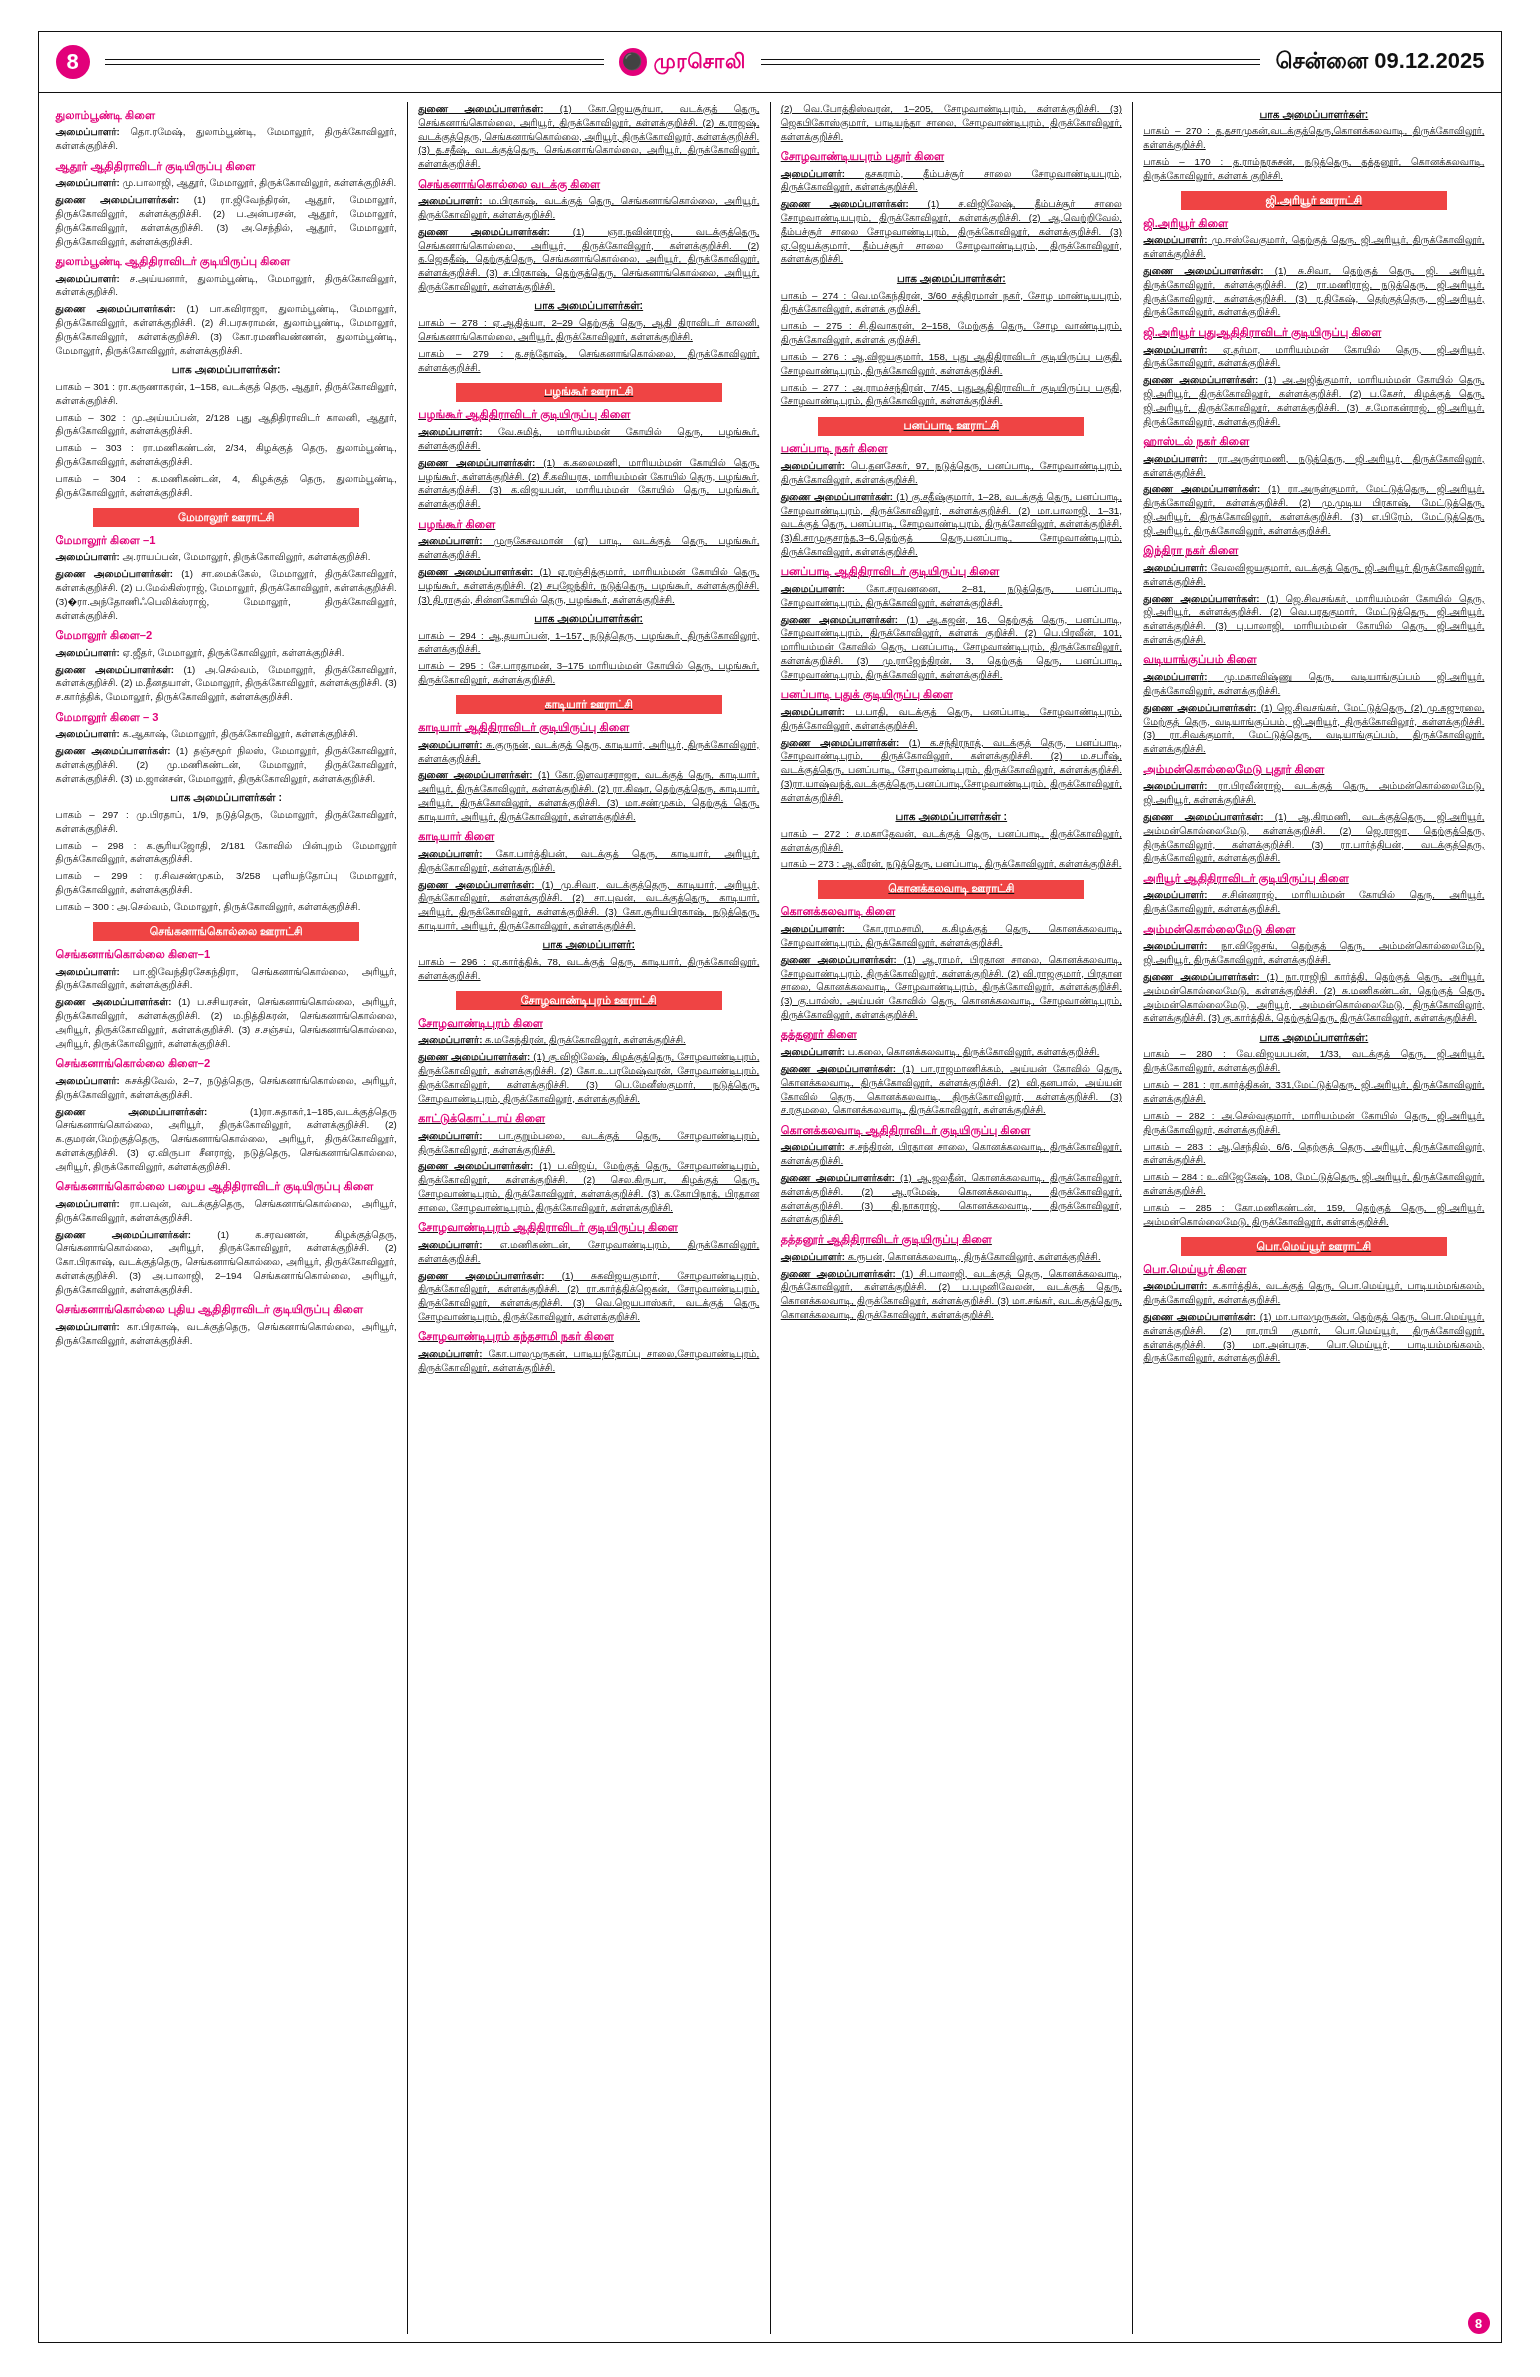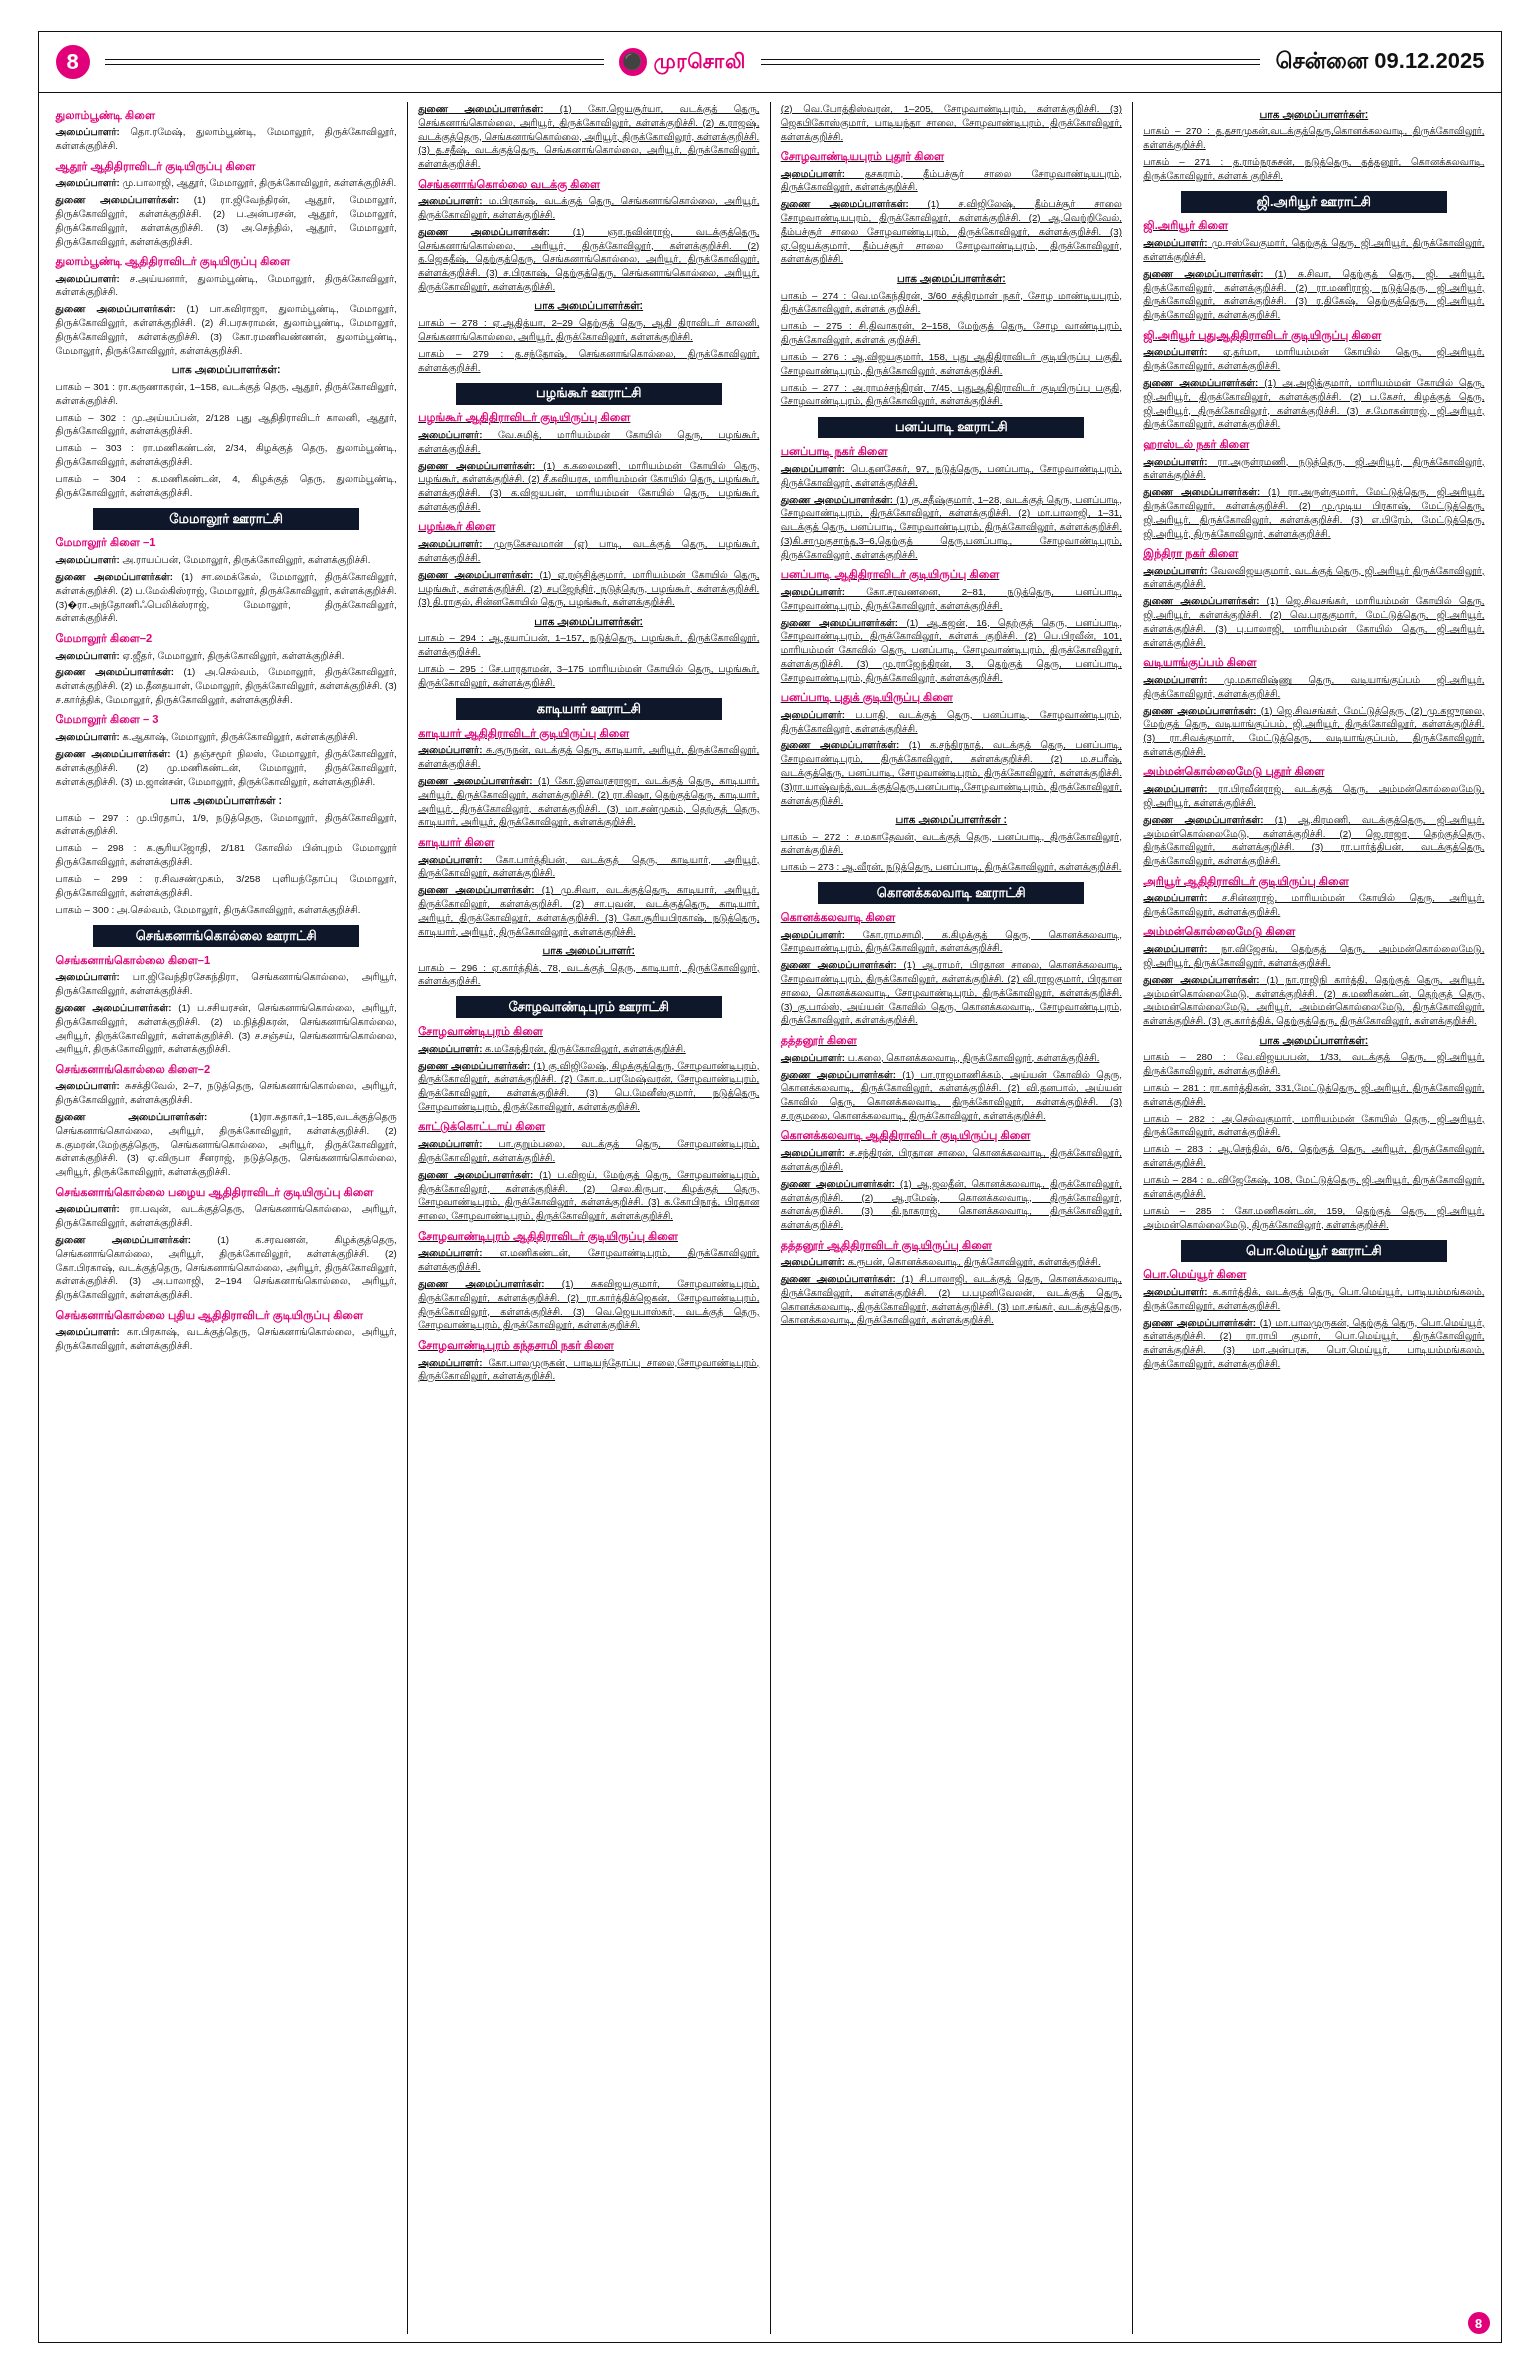--- a/index.html
+++ b/index.html
@@ -92,25 +92,25 @@
   
   .h-pink {
     color: #e2007a;
     font-weight: bold;
     text-align: left;
     font-size: 11.2px;
     line-height: 1.35;
     margin: 5.7px 0 2.6px 0;
   }
   .h-box {
-    background: #0f172a;
+    background: #ef4444;
     color: #fff;
     font-weight: bold;
     text-align: center;
-    font-size: 13px;
+    font-size: 11px;
     line-height: 1.4;
     padding: 1.9px 3.8px;
     margin: 8.3px auto 3.8px auto;
     display: block;
     width: 78%;
   }
   .h-black {
     color: #111;
     font-weight: bold;
     text-align: center;
@@ -269,21 +269,21 @@
         <div class="h-pink">கொனக்கலவாடி ஆதிதிராவிடர் குடியிருப்பு கிளை</div>
         <p class="body"><b>அமைப்பாளர்:</b> ச.சந்திரன், பிரதான சாலை, கொனக்கலவாடி, திருக்கோவிலூர், கள்ளக்குறிச்சி.</p>
         <p class="body"><b>துணை அமைப்பாளர்கள்:</b> (1) ஆ.ஜலதீன், கொனக்கலவாடி, திருக்கோவிலூர், கள்ளக்குறிச்சி. (2) ஆ.ரமேஷ், கொனக்கலவாடி, திருக்கோவிலூர், கள்ளக்குறிச்சி. (3) தி.நாகராஜ், கொனக்கலவாடி, திருக்கோவிலூர், கள்ளக்குறிச்சி.</p>
         <div class="h-pink">தத்தனூர் ஆதிதிராவிடர் குடியிருப்பு கிளை</div>
         <p class="body"><b>அமைப்பாளர்:</b> க.ரூபன், கொனக்கலவாடி, திருக்கோவிலூர், கள்ளக்குறிச்சி.</p>
         <p class="body"><b>துணை அமைப்பாளர்கள்:</b> (1) சி.பாலாஜி, வடக்குத் தெரு, கொனக்கலவாடி, திருக்கோவிலூர், கள்ளக்குறிச்சி. (2) ப.பழனிவேலன், வடக்குத் தெரு, கொனக்கலவாடி, திருக்கோவிலூர், கள்ளக்குறிச்சி. (3) மா.சங்கர், வடக்குத்தெரு, கொனக்கலவாடி, திருக்கோவிலூர், கள்ளக்குறிச்சி.</p>
       </div>
       <div class="col">
         <div class="h-black">பாக அமைப்பாளர்கள்:</div>
         <p class="body">பாகம் – 270 : த.தசாமுகன்,வடக்குத்தெரு,கொனக்கலவாடி, திருக்கோவிலூர், கள்ளக்குறிச்சி.</p>
-        <p class="body">பாகம் – 271 : த.ராம்நரசுசன், நடுத்தெரு, தத்தனூர், கொனக்கலவாடி, திருக்கோவிலூர், கள்ளக் குறிச்சி.</p>
+        <p class="body">பாகம் – 170 : த.ராம்நரசுசன், நடுத்தெரு, தத்தனூர், கொனக்கலவாடி, திருக்கோவிலூர், கள்ளக் குறிச்சி.</p>
         <div class="h-box">ஜி.அரியூர் ஊராட்சி</div>
         <div class="h-pink">ஜி.அரியூர் கிளை</div>
         <p class="body"><b>அமைப்பாளர்:</b> மு.ஈஸ்வேகுமார், தெற்குத் தெரு, ஜி.அரியூர், திருக்கோவிலூர், கள்ளக்குறிச்சி.</p>
         <p class="body"><b>துணை அமைப்பாளர்கள்:</b> (1) சு.சிவா, தெற்குத் தெரு, ஜி. அரியூர், திருக்கோவிலூர், கள்ளக்குறிச்சி. (2) ரா.மணிராஜ், நடுத்தெரு, ஜி.அரியூர், திருக்கோவிலூர், கள்ளக்குறிச்சி. (3) ர.திகேஷ், தெற்குத்தெரு, ஜி.அரியூர், திருக்கோவிலூர், கள்ளக்குறிச்சி.</p>
         <div class="h-pink">ஜி.அரியூர் புதுஆதிதிராவிடர் குடியிருப்பு கிளை</div>
         <p class="body"><b>அமைப்பாளர்:</b> ஏ.தர்மா, மாரியம்மன் கோயில் தெரு, ஜி.அரியூர், திருக்கோவிலூர், கள்ளக்குறிச்சி.</p>
         <p class="body"><b>துணை அமைப்பாளர்கள்:</b> (1) அ.அஜித்குமார், மாரியம்மன் கோயில் தெரு, ஜி.அரியூர், திருக்கோவிலூர், கள்ளக்குறிச்சி. (2) ப.கேசர், கிழக்குத் தெரு, ஜி.அரியூர், திருக்கோவிலூர், கள்ளக்குறிச்சி. (3) ச.மோகன்ராஜ், ஜி.அரியூர், திருக்கோவிலூர், கள்ளக்குறிச்சி.</p>
         <div class="h-pink">ஹாஸ்டல் நகர் கிளை</div>
         <p class="body"><b>அமைப்பாளர்:</b> ரா.அருள்ரமணி, நடுத்தெரு, ஜி.அரியூர், திருக்கோவிலூர், கள்ளக்குறிச்சி.</p>
         <p class="body"><b>துணை அமைப்பாளர்கள்:</b> (1) ரா.அருள்குமார், மேட்டுத்தெரு, ஜி.அரியூர், திருக்கோவிலூர், கள்ளக்குறிச்சி. (2) மு.முடிய பிரகாஷ், மேட்டுத்தெரு, ஜி.அரியூர், திருக்கோவிலூர், கள்ளக்குறிச்சி. (3) எ.பிரேம், மேட்டுத்தெரு, ஜி.அரியூர், திருக்கோவிலூர், கள்ளக்குறிச்சி.</p>

